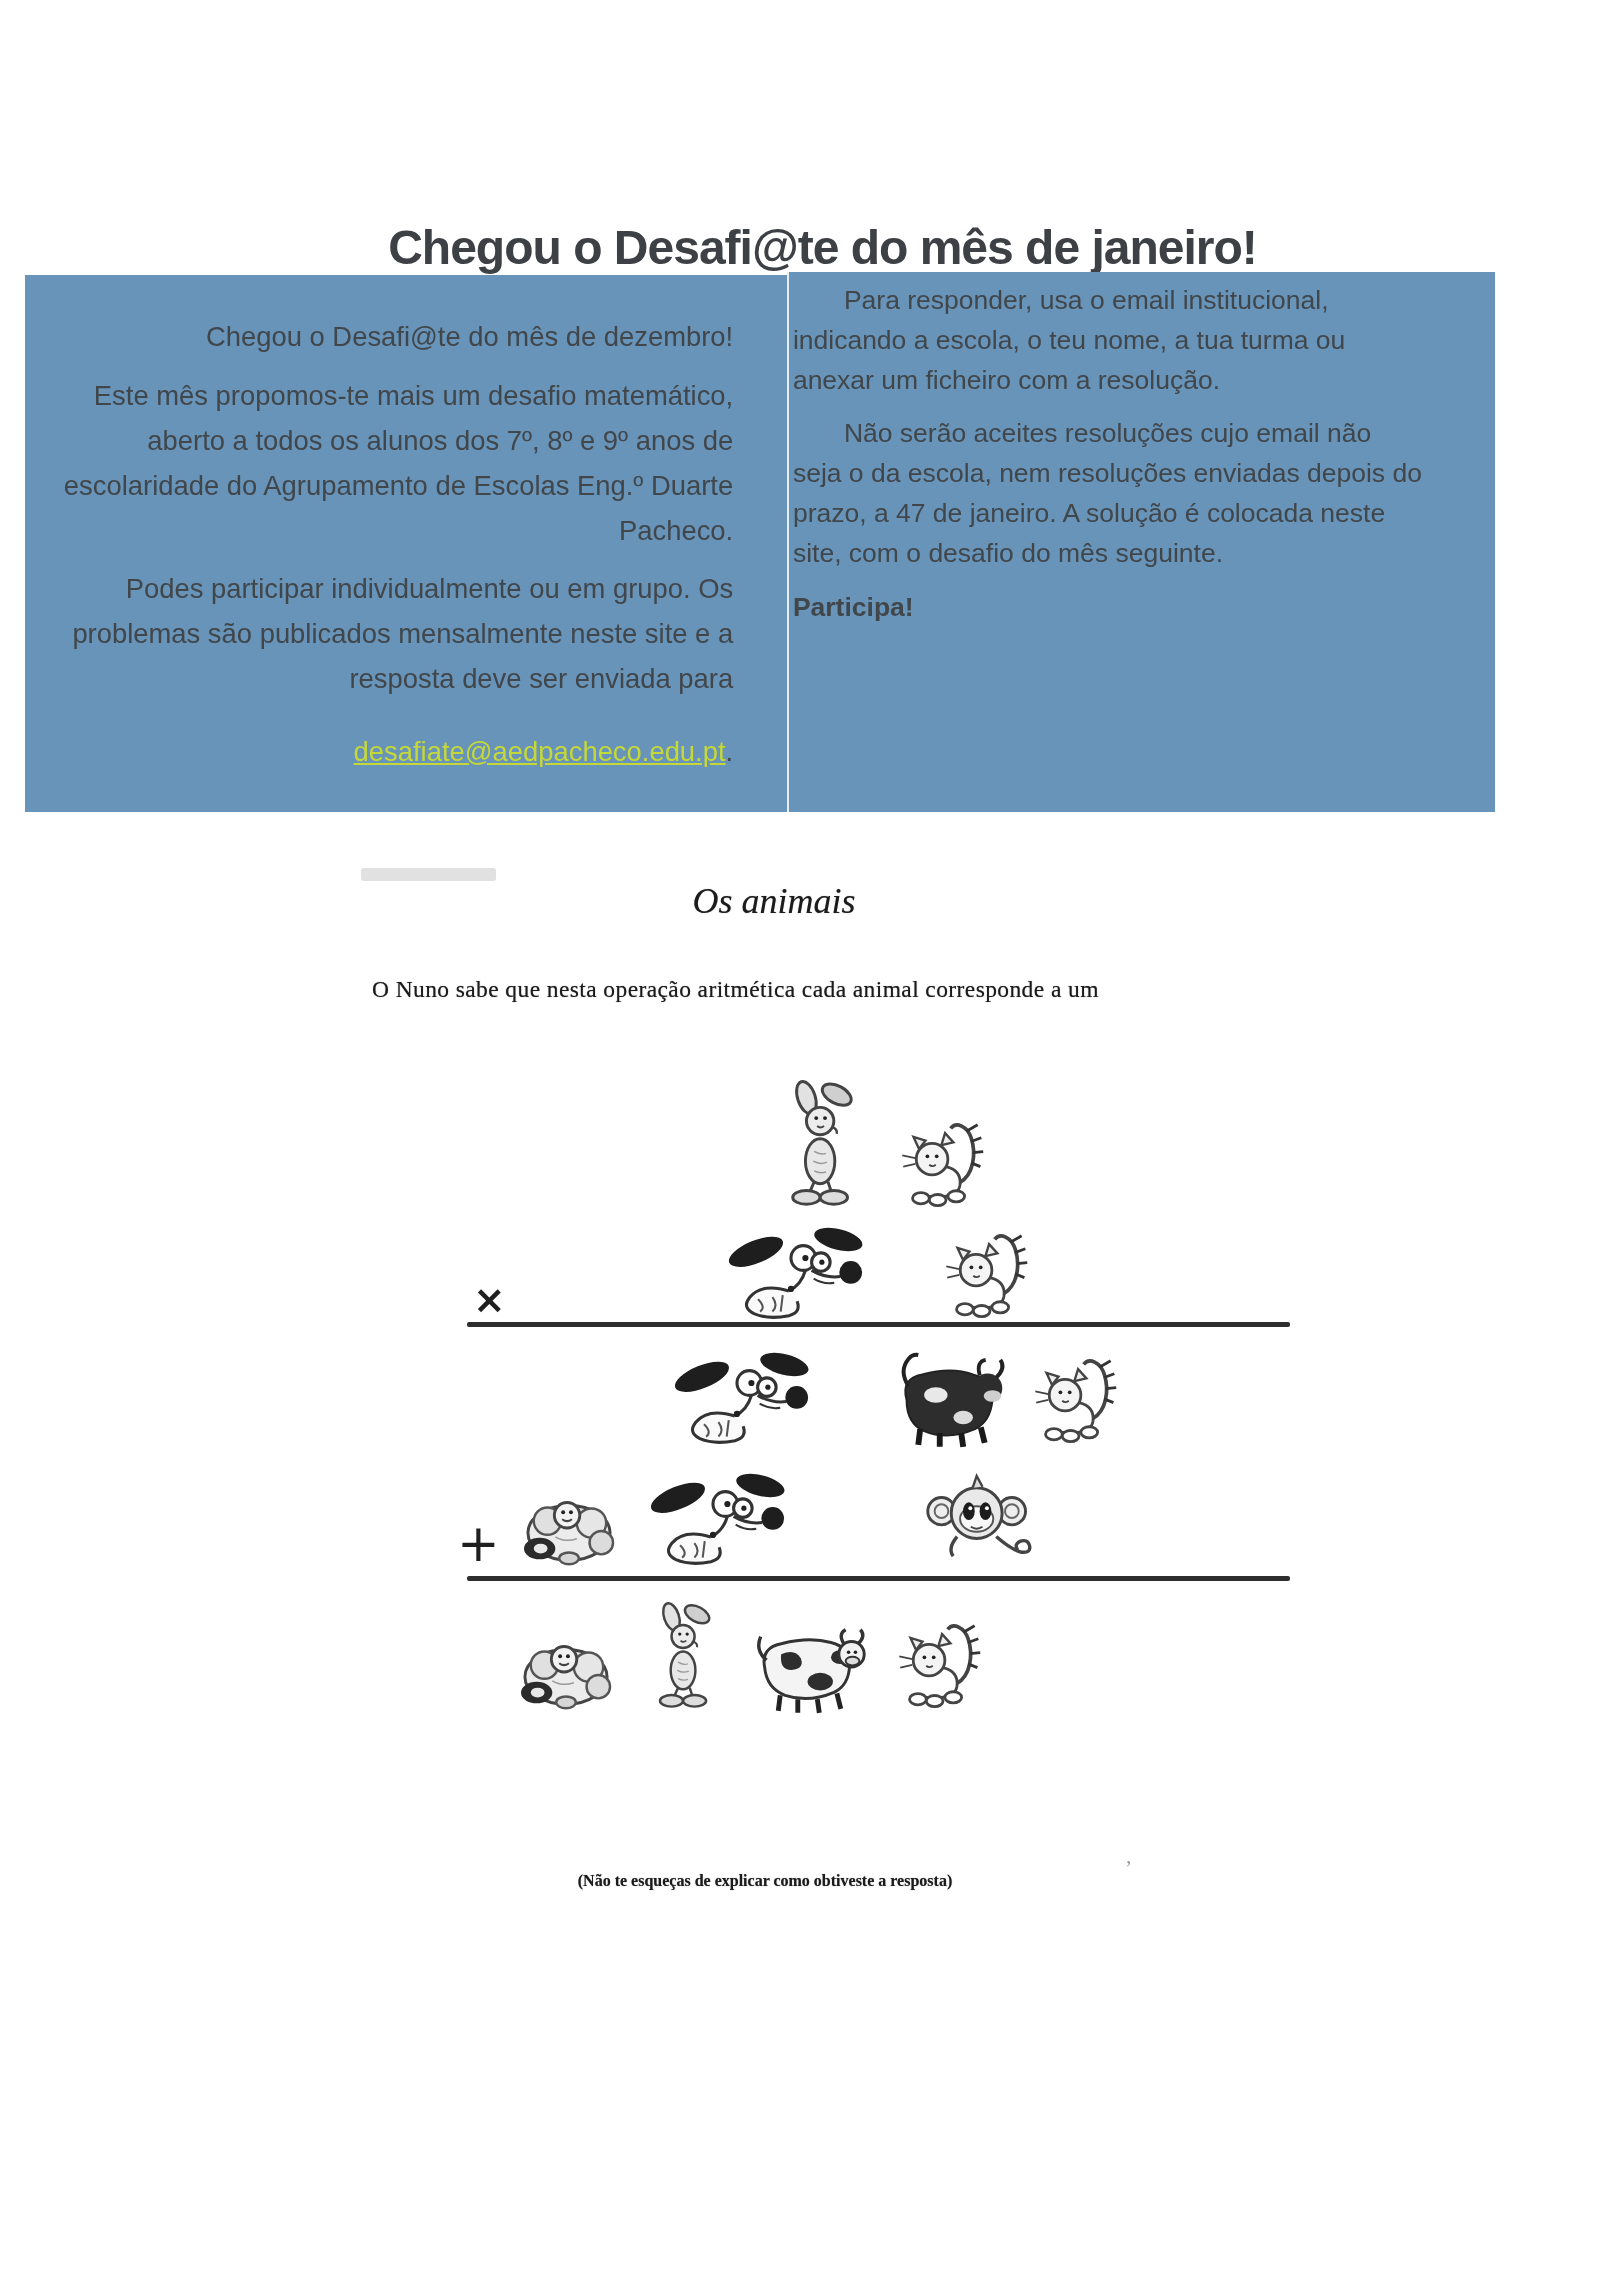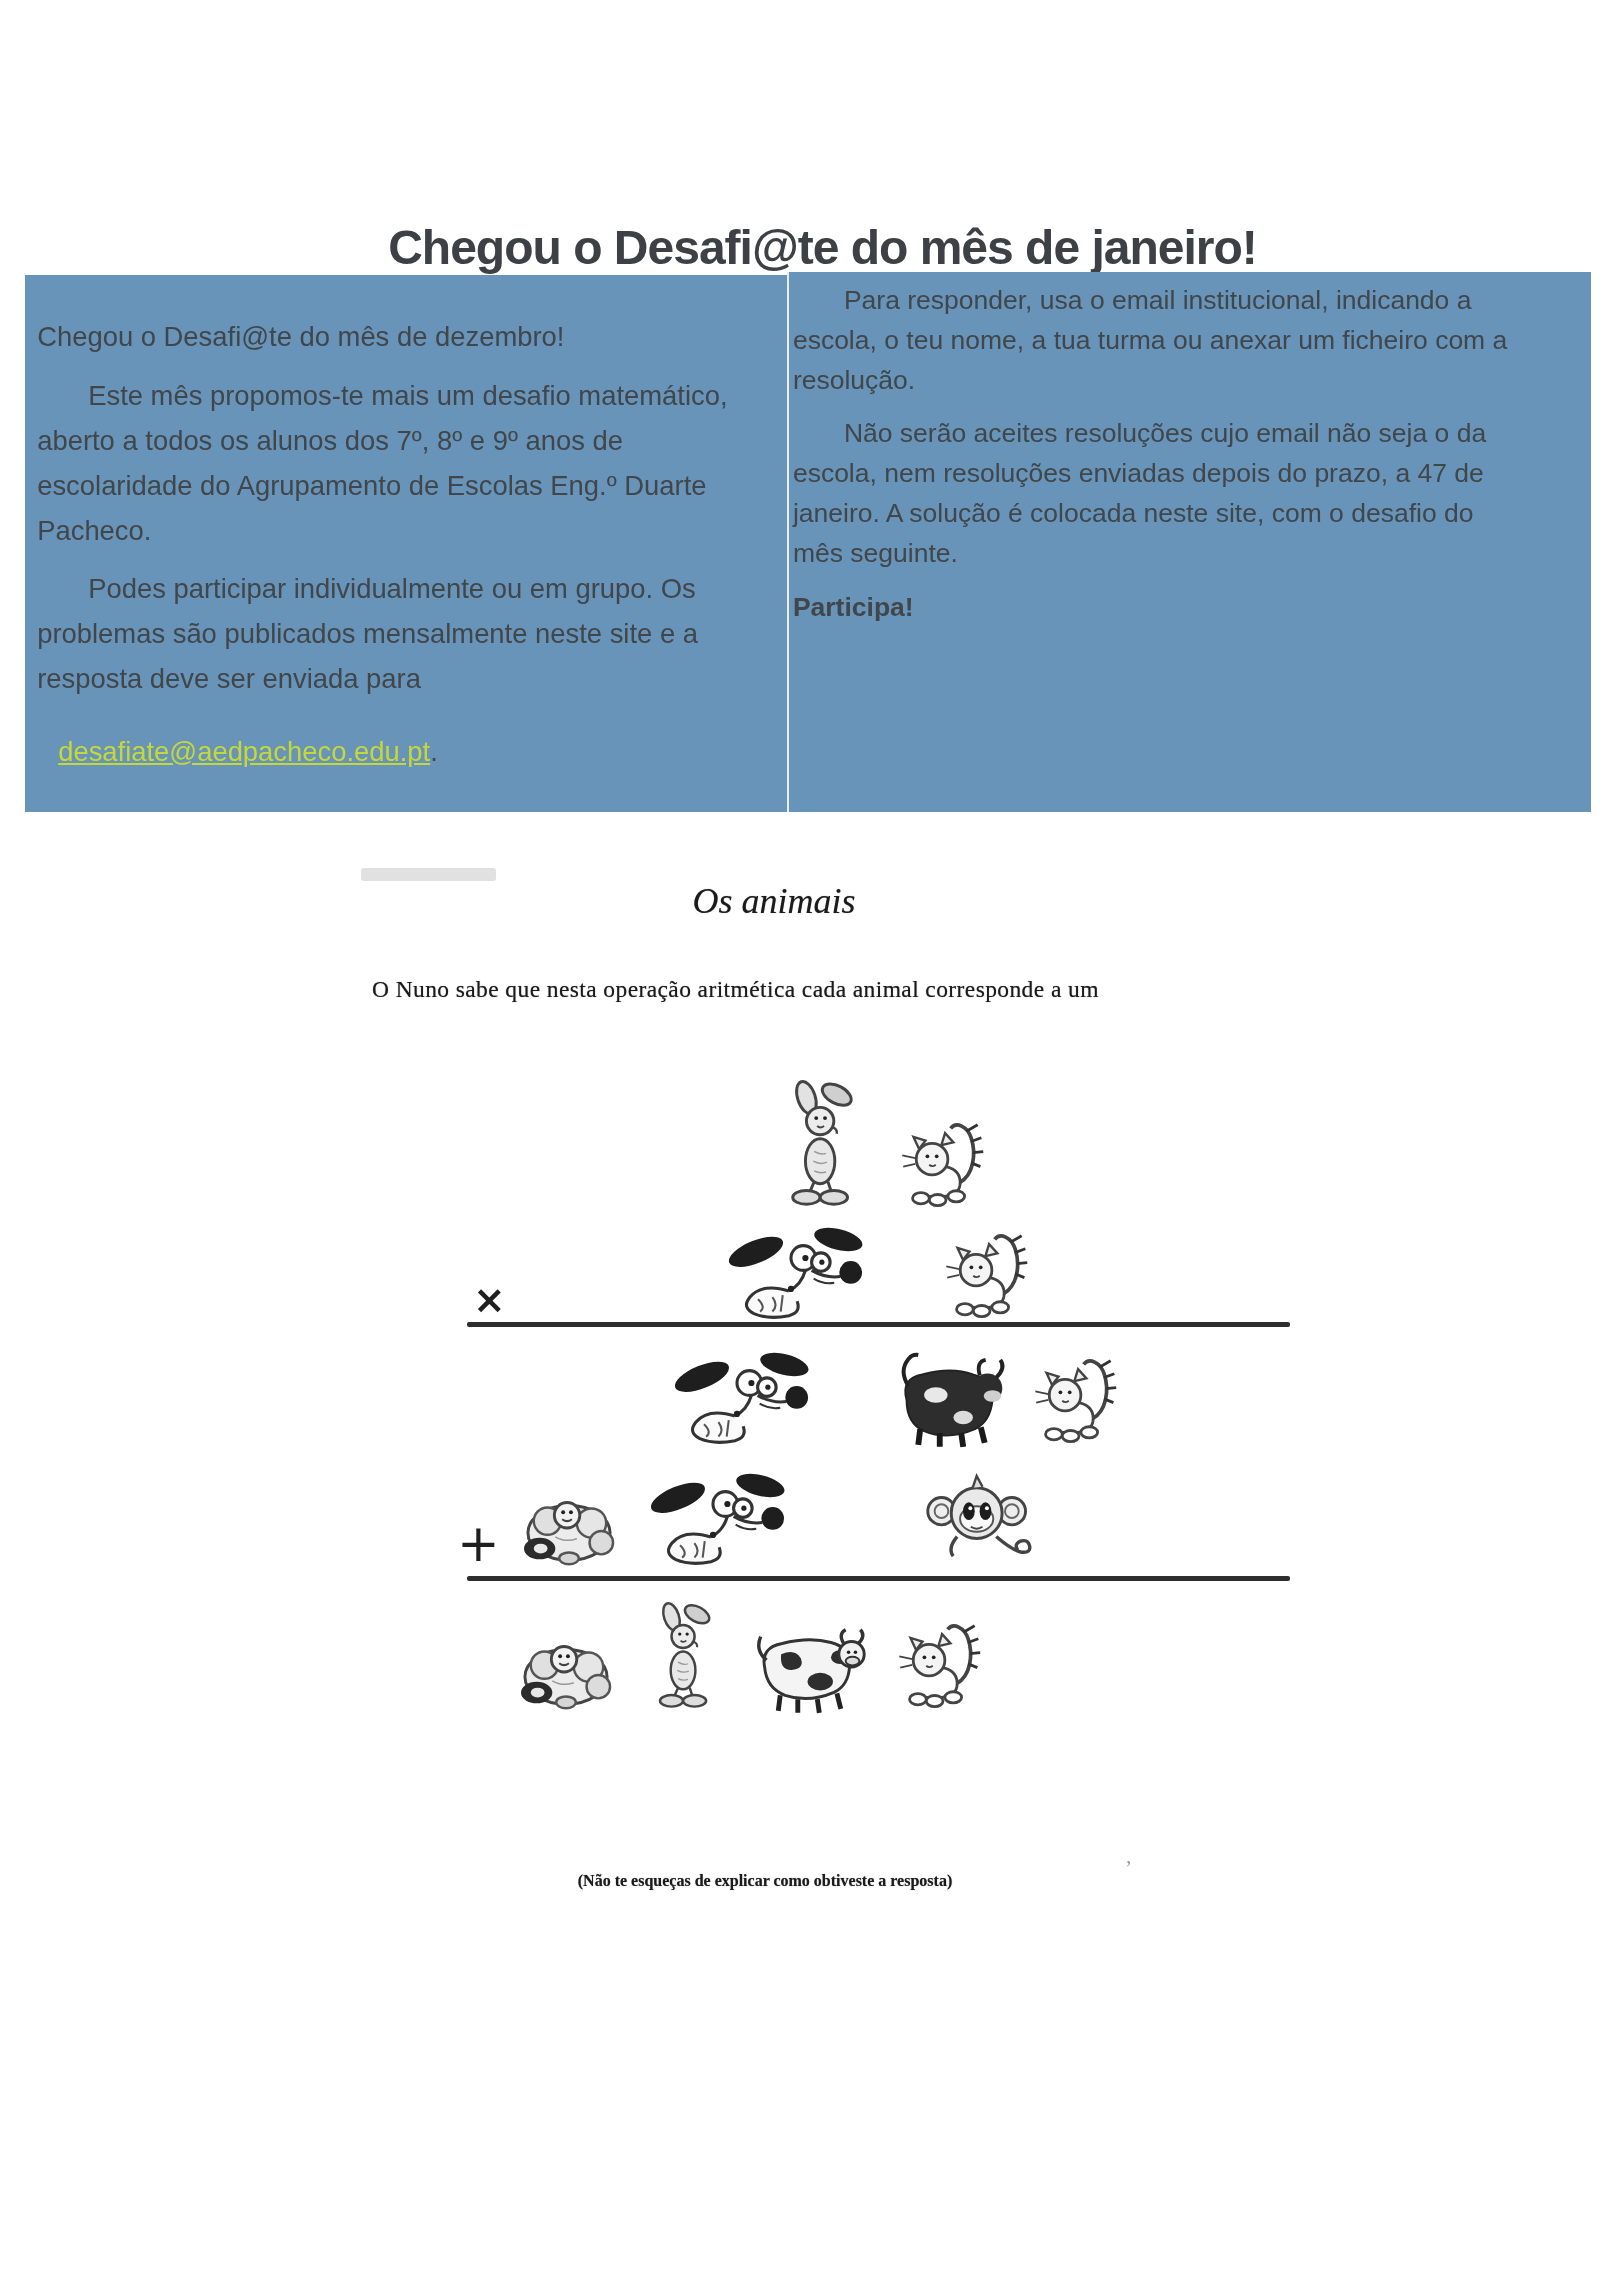--- a/index.html
+++ b/index.html
@@ -7,22 +7,22 @@
         font-family:"Liberation Sans",sans-serif;}
 
   
   .title{position:absolute;left:0;top:188px;width:100%;text-align:center;
          font-size:48px;font-weight:700;letter-spacing:-1px;color:#3d4044;padding-left:12px;}
 
   
   .panel{position:absolute;background:#6794b8;box-sizing:border-box;color:#41464b;}
   .panel-left{left:24.5px;top:275px;width:763px;height:537px;
               padding:39px 0 0 12.7px;}
-  .panel-left .inner{width:696px;}
-  .panel-right{left:787px;top:272px;width:804px;height:540px;
+  .panel-left .inner{width:696px;text-align:right;}
+  .panel-right{left:787px;top:272px;width:708px;height:540px;
                border-left:2px solid #e6edf3;padding:7.8px 69px 0 3.9px;}
   .panel p{margin:0;}
   .pl{font-size:27.4px;line-height:45px;margin-bottom:13.7px !important;}
   .pr{font-size:26.5px;line-height:40px;margin-bottom:13.7px !important;}
   .indent{text-indent:51px;}
   .bold{font-weight:700;}
   .link-line{margin-top:27.4px !important;}
   .email-link{color:#c6d838;text-decoration:underline;cursor:pointer;margin-left:21px;}
   .link-dot{color:#41464b;}
 

